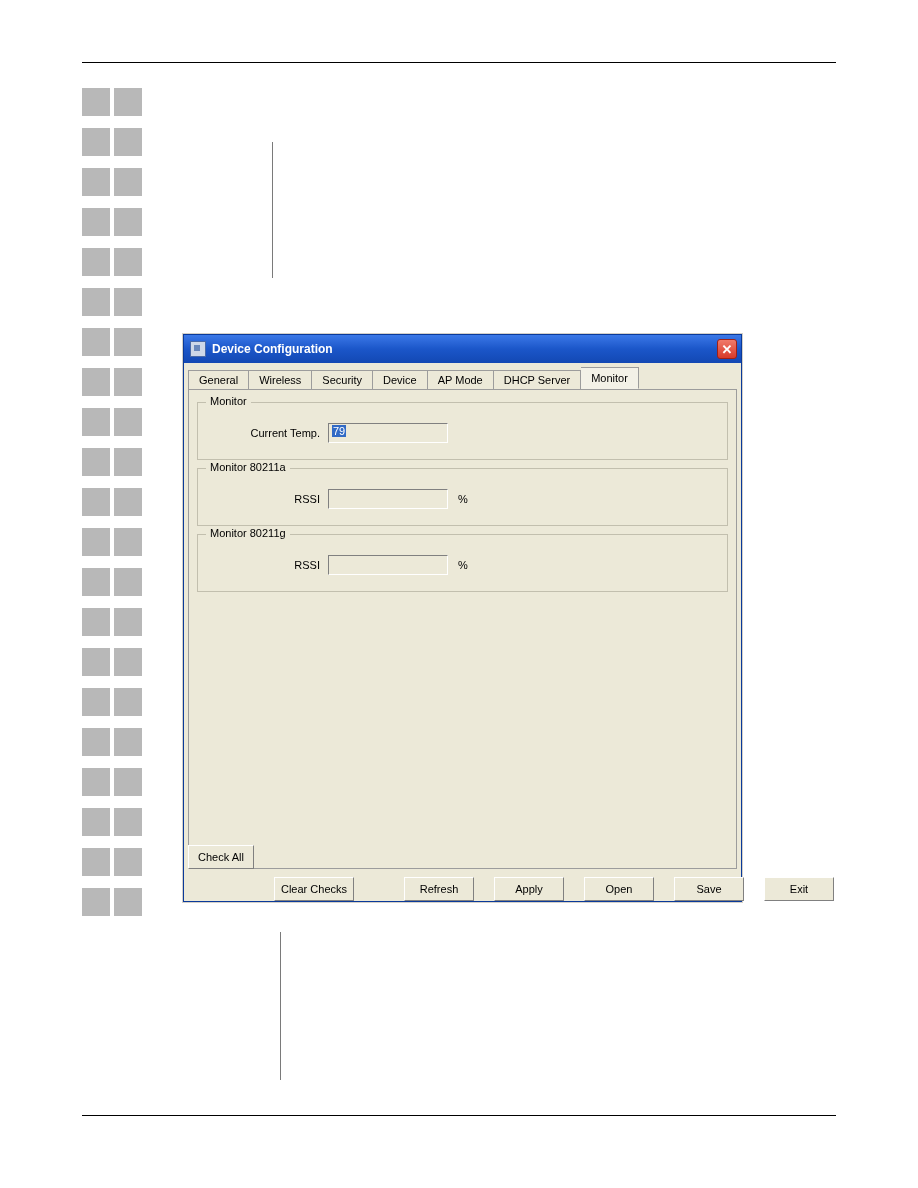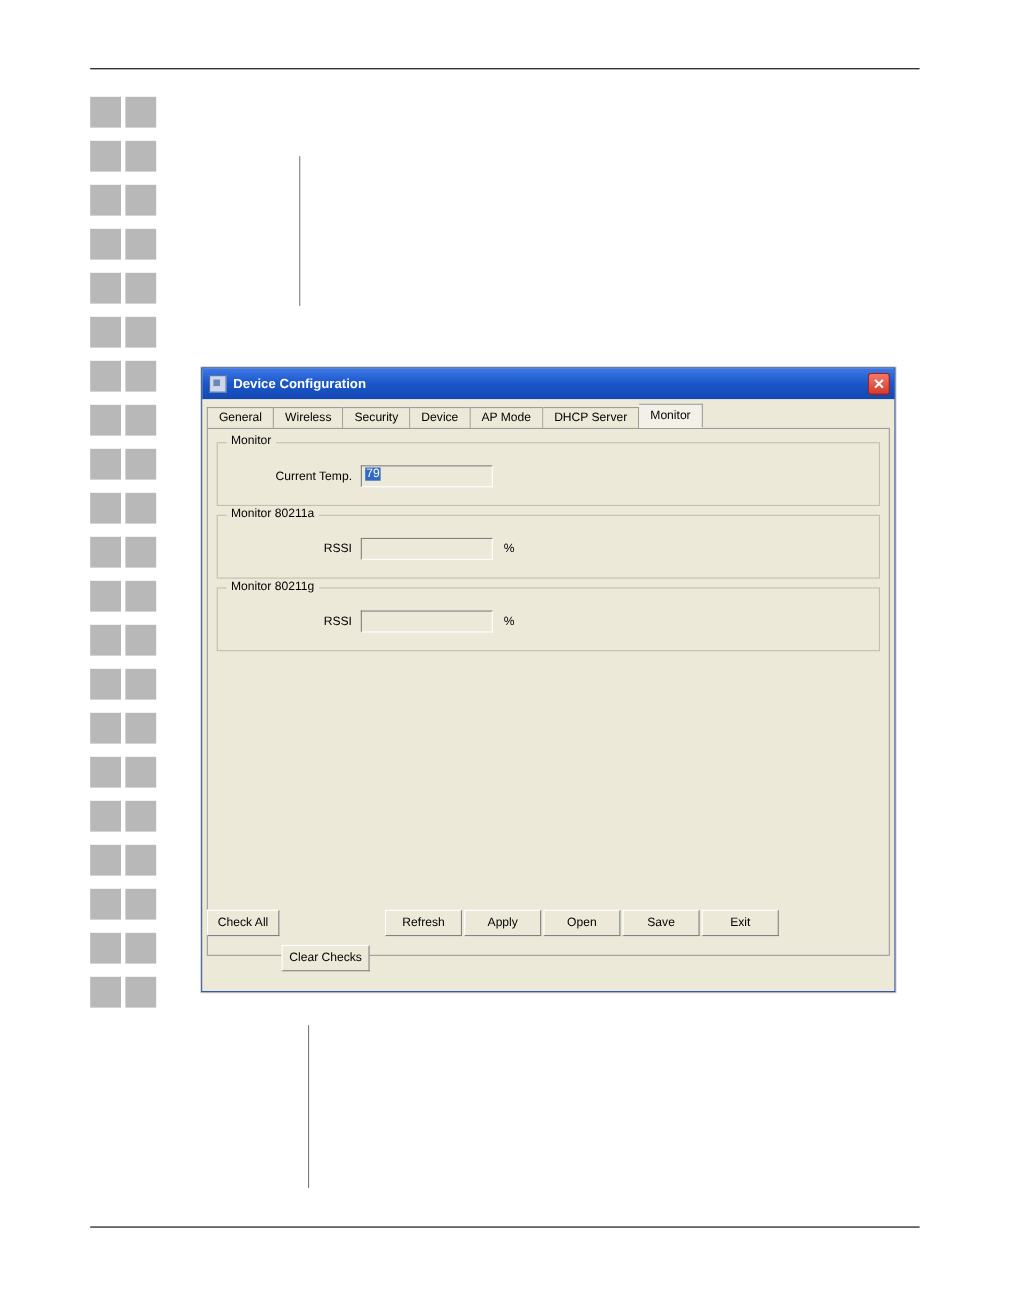--- a/index.html
+++ b/index.html
@@ -75,21 +75,21 @@
     pointer-events: none;
     user-select: none;
     white-space: nowrap;
   }
 
   
   .window {
     position: absolute;
     left: 183px;
     top: 334px;
-    width: 631px;
+    width: 559px;
     height: 568px;
     border: 1px solid #0a3a9a;
     background: #ece9d8;
     box-shadow: 0 0 0 1px #d4d0c8;
   }
   .titlebar {
     height: 28px;
     background: linear-gradient(to bottom, #3b78e7 0%, #1b56c9 50%, #1348b3 100%);
     display: flex;
     align-items: center;
@@ -223,40 +223,40 @@
     color:#fff;
     padding:0 1px;
   }
   .unit{
     margin-left:10px;
     font-size:11px;
   }
   
   .btnbar{
     position:absolute;
-    bottom:18px; left:4px; right:4px;
+    bottom:0; left:4px; right:4px;
     display:flex;
-    gap:2px;
+    gap:20px;
   }
   .btn{
     height:24px;
     background:#ece9d8;
     border:1px solid #808080;
     border-top-color:#fff;
     border-left-color:#fff;
     font-size:11px;
     cursor:pointer;
     padding:0 4px;
     min-width:70px;
   }
   .btn.small{ min-width:64px; }
   .btn:nth-child(1){flex:0 0 66px;}
   .btn:nth-child(2){flex:0 0 80px;margin-top:32px;}
   .btnbar .spacer{flex:0 0 10px;}
-  .btn.std{flex:0 0 70px;}
+  .btn.std{flex:0 0 70px;margin-top:32px;}
 </style>
 </head>
 <body>
 
 <div class="top-rule"></div>
 <div class="bottom-rule"></div>
 
 <div class="squares">
   <div class="col">
     <div class="sq"></div>

